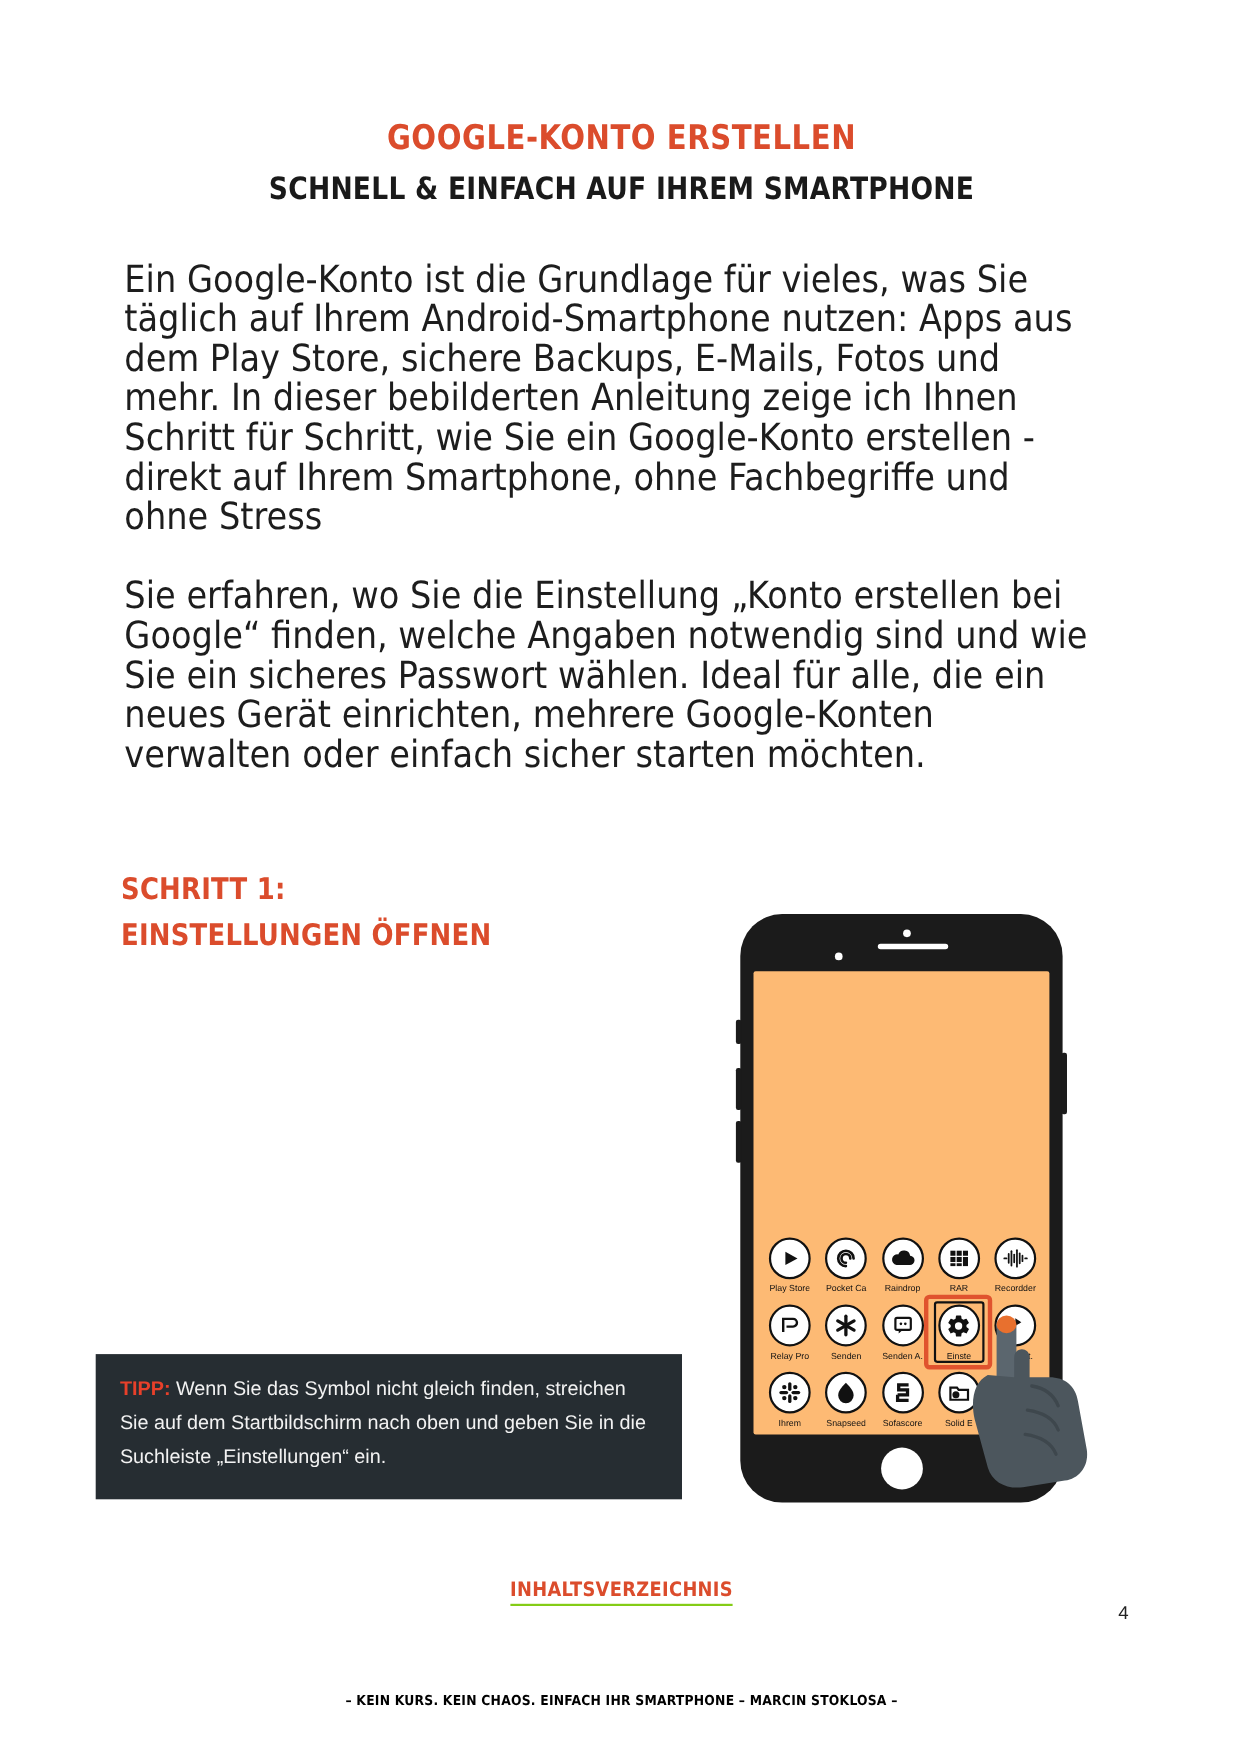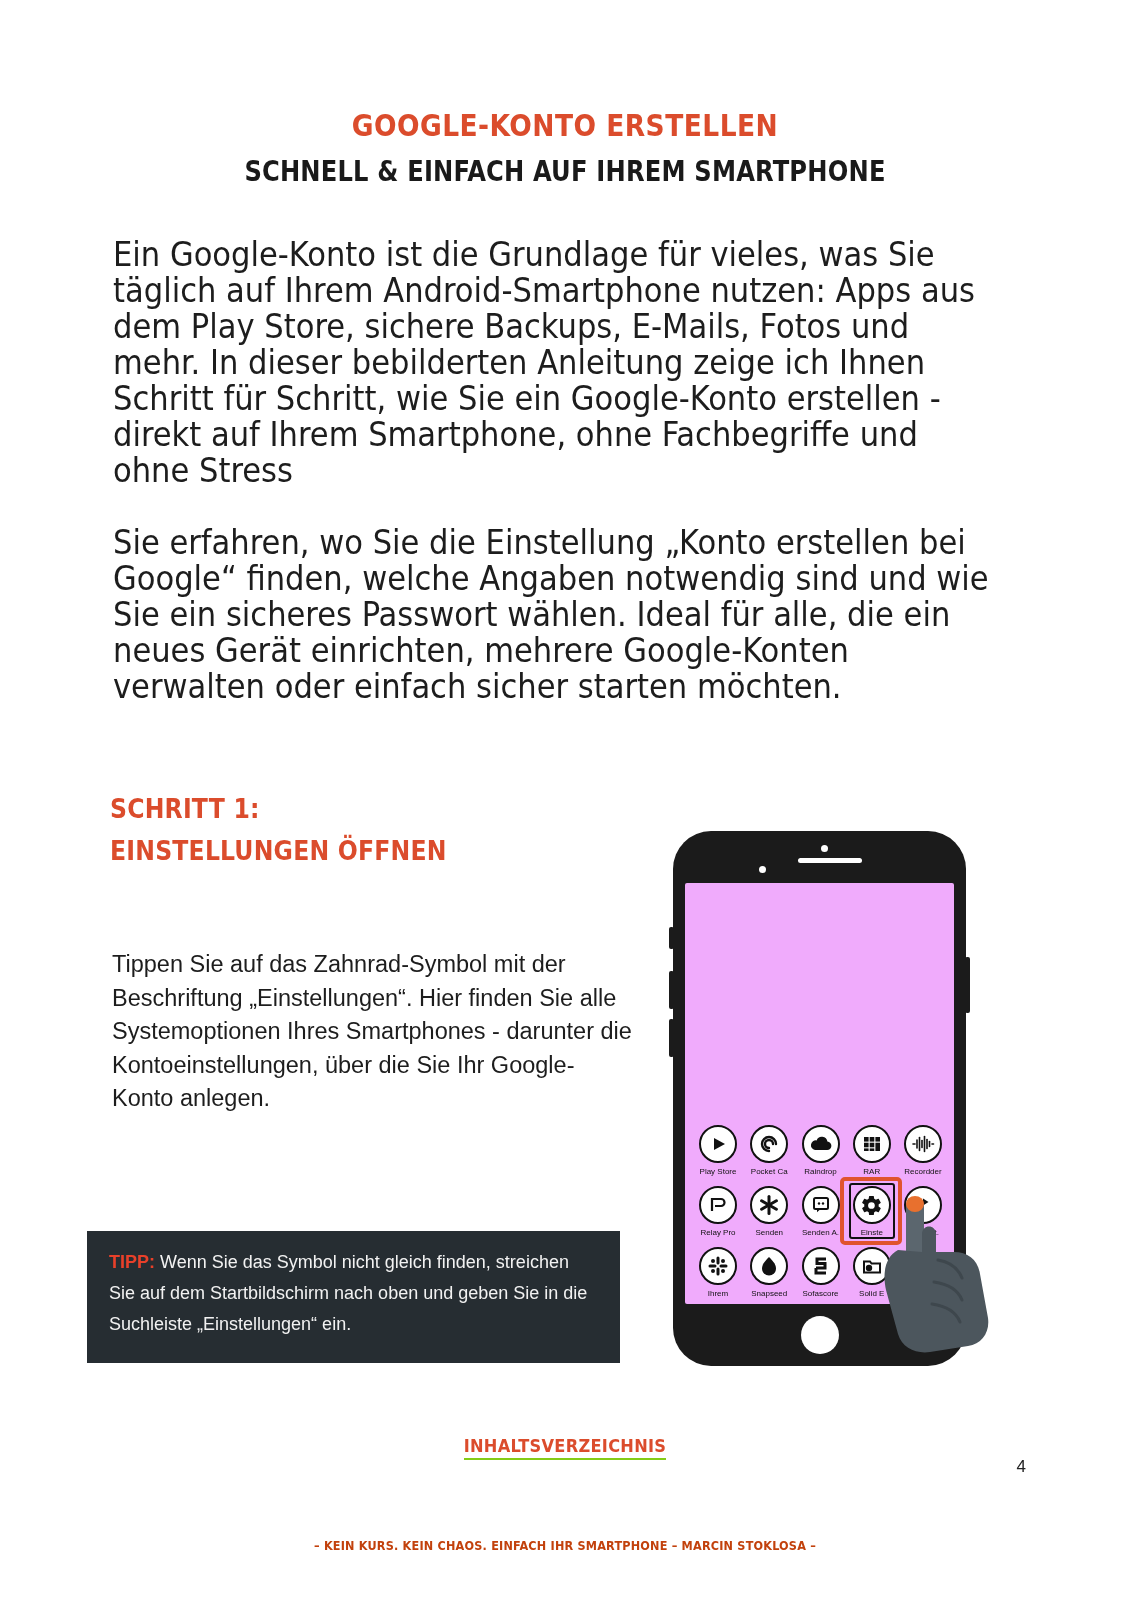--- a/index.html
+++ b/index.html
@@ -129,21 +129,21 @@
     inset: 0;
     background: #1b1b1b;
     border-radius: 38px;
   }
   .phone-screen {
     position: absolute;
     left: 12px;
     top: 52px;
     right: 12px;
     bottom: 62px;
-    background: #f0abfc;
+    background: #fdba74;
     border-radius: 2px;
     overflow: hidden;
   }
   .phone-speaker {
     position: absolute;
     left: 50%;
     top: 27px;
     width: 64px;
     height: 5px;
     margin-left: -22px;
@@ -303,21 +303,21 @@
   .tagline {
     position: absolute;
     left: 0;
     top: 1538px;
     width: 1130px;
     text-align: center;
     font-family: "DejaVu Sans Condensed", "Liberation Sans Narrow", "Liberation Sans", sans-serif;
     font-weight: 700;
     font-size: 12.5px;
     letter-spacing: 0.2px;
-    color: #c2410c;
+    color: #000000;
   }
 </style>
 </head>
 <body>
 
 <div class="page">
 
   <div class="title-block">
     <h1 class="doc-title">GOOGLE-KONTO  ERSTELLEN</h1>
     <h2 class="doc-subtitle">SCHNELL &amp; EINFACH AUF IHREM SMARTPHONE</h2>
@@ -326,21 +326,20 @@
   <div class="intro">
     <p>Ein Google-Konto ist die Grundlage für vieles, was Sie täglich auf Ihrem Android-Smartphone nutzen: Apps aus dem Play Store, sichere Backups, E-Mails, Fotos und mehr. In dieser bebilderten Anleitung zeige ich Ihnen Schritt für Schritt, wie Sie ein Google-Konto erstellen - direkt auf Ihrem Smartphone, ohne Fachbegriffe und ohne Stress</p>
     <p>Sie erfahren, wo Sie die Einstellung „Konto erstellen bei Google“ finden, welche Angaben notwendig sind und wie Sie ein sicheres Passwort wählen. Ideal für alle, die ein neues Gerät einrichten, mehrere Google-Konten verwalten oder einfach sicher starten möchten.</p>
   </div>
 
   <div class="step-heading">
     <div>SCHRITT 1:</div>
     <div>EINSTELLUNGEN ÖFFNEN</div>
   </div>
 
-  <div class="step-body">Tippen Sie auf das Zahnrad-Symbol mit der Beschriftung „Einstellungen“. Hier finden Sie alle Systemoptionen Ihres Smartphones - darunter die Kontoeinstellungen, über die Sie Ihr Google-Konto anlegen.</div>
 
   <div class="tip-box">
     <div class="tip-text"><span class="tip-label">TIPP:</span><span> Wenn Sie das Symbol nicht gleich finden, streichen Sie auf dem Startbildschirm nach oben und geben Sie in die Suchleiste „Einstellungen“ ein.</span></div>
   </div>
 
   <div class="phone">
     <div class="phone-body"></div>
     <div class="phone-speaker"></div>
     <div class="phone-cam"></div>
     <div class="phone-sensor"></div>

